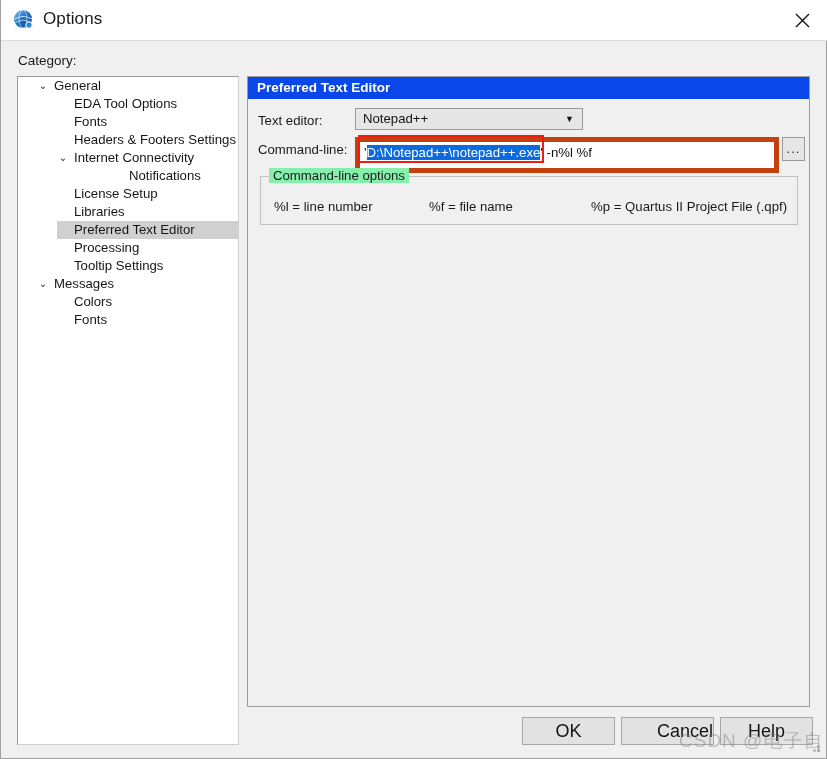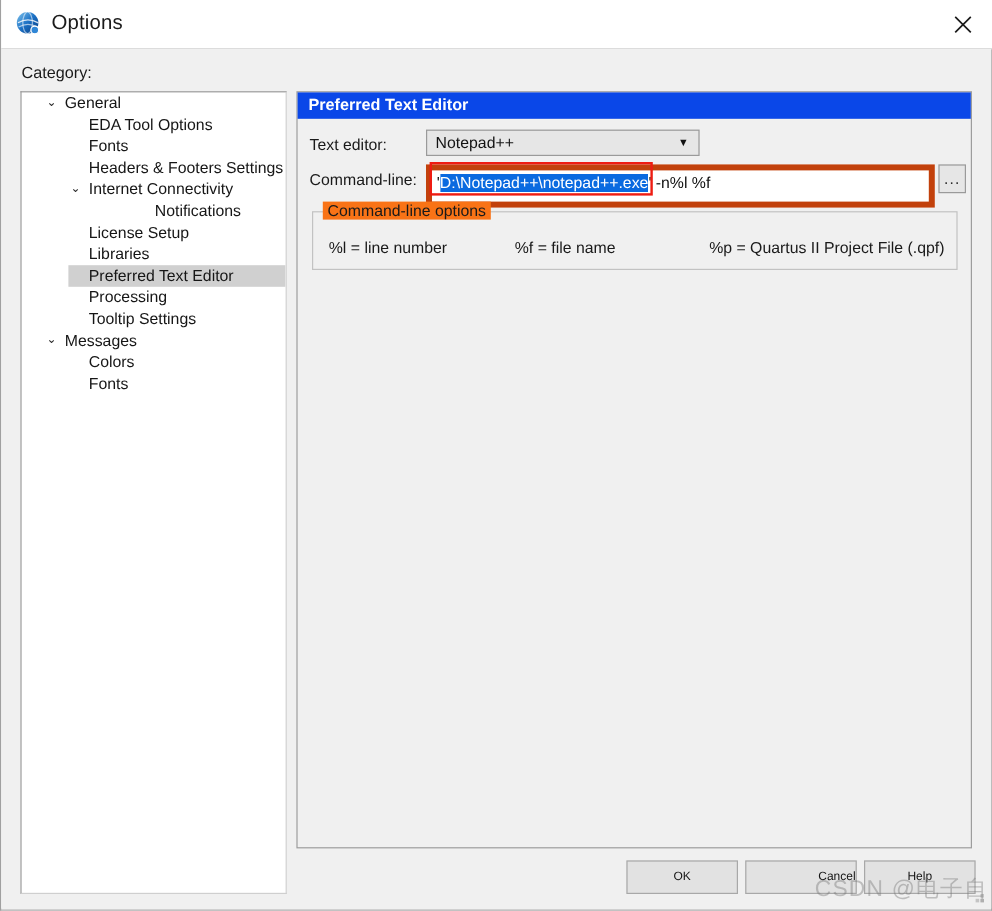--- a/index.html
+++ b/index.html
@@ -220,21 +220,21 @@
   
   #groupbox {
     position: absolute;
     left: 12px; top: 99px;
     width: 538px; height: 49px;
     border: 1px solid #c2c2c2;
   }
   #group-title {
     position: absolute;
     left: 8px; top: -9px;
-    background: #f97316;
+    background: #86efac;
     padding: 0 4px;
     font-size: 13.2px;
     color: #1a1a1a;
     white-space: nowrap;
   }
   .opt {
     position: absolute;
     top: 22px;
     font-size: 13.2px;
     color: #1a1a1a;
@@ -244,21 +244,21 @@
   #opt1 { left: 168px; }
   #opt2 { left: 330px; }
 
   
   .dlg-btn {
     position: absolute;
     top: 676px;
     width: 93px; height: 28px;
     background: #e2e2e2;
     border: 1px solid #a8a8a8;
-    font-size: 10px;
+    font-size: 18px;
     color: #141414;
     text-align: center;
     line-height: 26px;
     cursor: default;
   }
   #btn-ok { left: 521px; }
   #btn-cancel { left: 620px; text-align: right; }
   #btn-help { left: 719px; }
 
   

